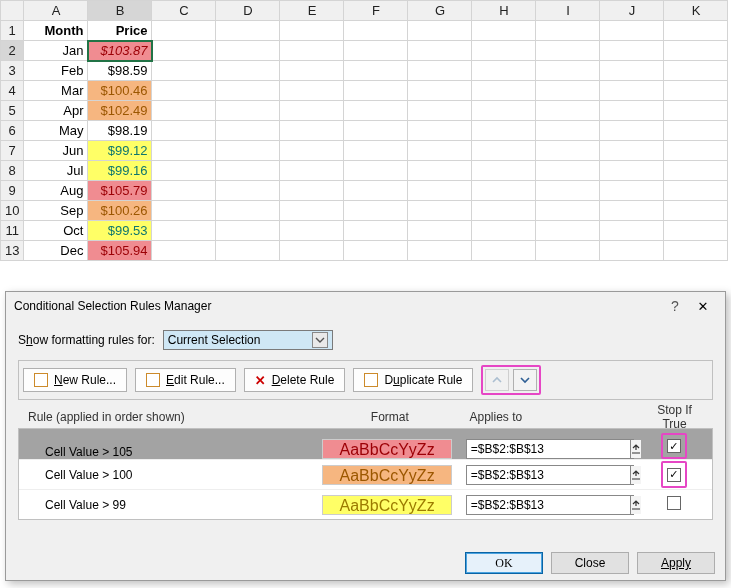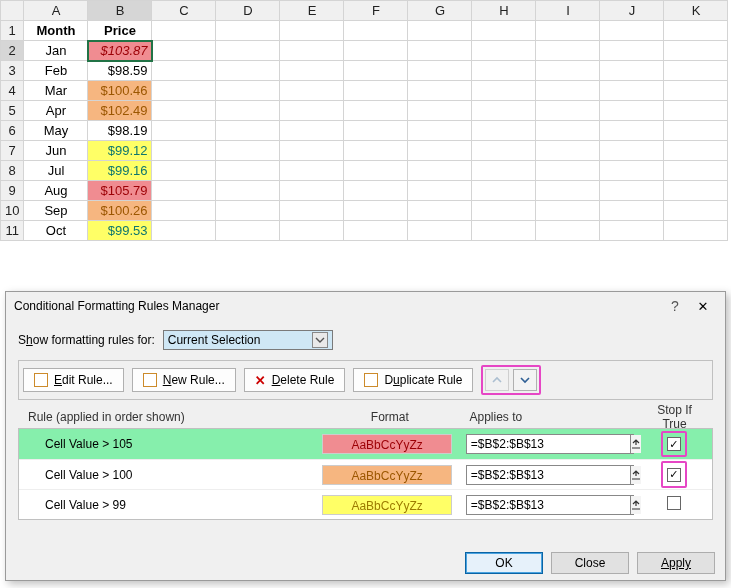--- a/index.html
+++ b/index.html
@@ -21,21 +21,21 @@
     height: 20px;
     padding: 0 4px;
     font-size: 13px;
     font-weight: normal;
     text-align: right;
     background: #fff;
     white-space: nowrap;
   }
   th.colhead { background:#f0f0f0; text-align:center; color:#222; font-weight:normal; width:64px; }
   th.rowhead { background:#f0f0f0; text-align:center; color:#222; font-weight:normal; width:22px; }
-  td.txt { text-align:center; }
+  td.txt { text-align:right; }
   td.bold { font-weight:bold; }
   td.fill-red { background:#f08c91; color:#9c0006; }
   td.fill-orange { background:#f6b680; color:#9c5700; }
   td.fill-yellow { background:#ffff66; color:#0f766e; }
   .active-cell { outline:2px solid #217346; outline-offset:-1px;font-style:italic; }
   th.sel { background:#d6d6d6; }
 
   
   .dialog {
     position:absolute;
@@ -107,24 +107,24 @@
   }
   .rules-head { height:22px; margin-top:6px; color:#333; }
   .rules-head > div, .rule-row > div { padding:0 6px; }
   .col-rule { width:300px; }
   .col-format { width:150px; text-align:center; }
   .col-applies { width:180px; }
   .col-stop { width:70px; text-align:center; }
   .rules-body { border:1px solid #c0c0c0; background:#fff; }
   .rule-row { height:30px; border-top:1px solid #eee; }
   .rule-row:first-child { border-top:none; }
-  .rule-row.sel { background:#86efac; }
+  .rule-row.sel { background:#a3a3a3;align-items:flex-end; }
   .fmt-sample {
     display:inline-block; width:130px; height:20px; line-height:20px;
-    font-size:12px; border:1px solid #ccc;
+    font-size:16px; border:1px solid #ccc;
   }
   .fmt-red { background:#f08c91; color:#9c0006; }
   .fmt-orange { background:#f6b680; color:#9c5700; }
   .fmt-yellow { background:#ffff66; color:#9c7b00; }
   .applies-box {
     display:flex; align-items:center;
     height:20px; border:1px solid #888; background:#fff; width:168px;
   }
   .applies-box input {
     border:none; flex:1; font-size:12px; padding:0 4px; height:18px; outline:none;
@@ -145,20 +145,21 @@
   }
   .dbtn {
     width:78px; height:22px;
     border:1px solid #adadad; background:#e1e1e1;
     font-size:12px; cursor:pointer;
   }
   .dbtn.primary {
     border:1px solid #0a64a4;
     box-shadow:inset 0 0 0 1px #4aa3e0;
     background:#e6f1fa;
+    font-family:Liberation Serif, serif;
   }
   .dbtn.disabled { color:#000000;text-decoration:underline; }
   u.hot { text-decoration:underline; }
   svg.chev { width:10px; height:10px; }
 </style>
 </head>
 <body>
 
 <div class="sheet">
   <table id="grid">
@@ -324,50 +325,64 @@
           <td class=""></td>
           <td class=""></td>
           <td class=""></td>
           <td class=""></td>
           <td class=""></td>
           <td class=""></td>
           <td class=""></td>
           <td class=""></td>
           <td class=""></td>
         </tr>
+        <tr>
+          <th class="rowhead">13</th>
+          <td class=" txt">Dec</td>
+          <td class=" fill-red">$105.94</td>
+          <td class=""></td>
+          <td class=""></td>
+          <td class=""></td>
+          <td class=""></td>
+          <td class=""></td>
+          <td class=""></td>
+          <td class=""></td>
+          <td class=""></td>
+          <td class=""></td>
+        </tr>
       </tbody>
     </table>
 </div>
 
 <div class="dialog">
   <div class="dlg-title">
-    <span>Conditional Formatting Rules Manager</span>
+    <span>Conditional Selection Rules Manager</span>
     <div class="dlg-help">?</div>
     <div class="dlg-close">✕</div>
   </div>
   <div class="dlg-body">
     <div class="row-label">
       <span><span>S</span><u class="hot">h</u><span>ow formatting rules for:</span></span>
       <div class="combo">
         <span>Current Selection</span>
         <div class="combo-btn">
           <svg class="chev" viewBox="0 0 10 10">
               <path d="M1 3 L5 7 L9 3" fill="none" stroke="#555" stroke-width="1.4"></path>
             </svg>
         </div>
       </div>
     </div>
     <div class="toolbar">
       <div class="tbtn">
         <span class="ico grid"></span>
-        <span><u class="hot">E</u><span>dit Rule...</span></span>
+        <span><u class="hot">N</u><span>ew Rule...</span></span>
       </div>
       <div class="tbtn">
         <span class="ico grid"></span>
-        <span><u class="hot">N</u><span>ew Rule...</span></span>
+        <span><u class="hot">E</u><span>dit Rule...</span></span>
       </div>
       <div class="tbtn">
         <span class="redx">✕</span>
         <span><u class="hot">D</u><span>elete Rule</span></span>
       </div>
       <div class="tbtn">
         <span class="ico grid"></span>
         <span><span>D</span><u class="hot">u</u><span>plicate Rule</span></span>
       </div>
       <div class="arrow-group">

